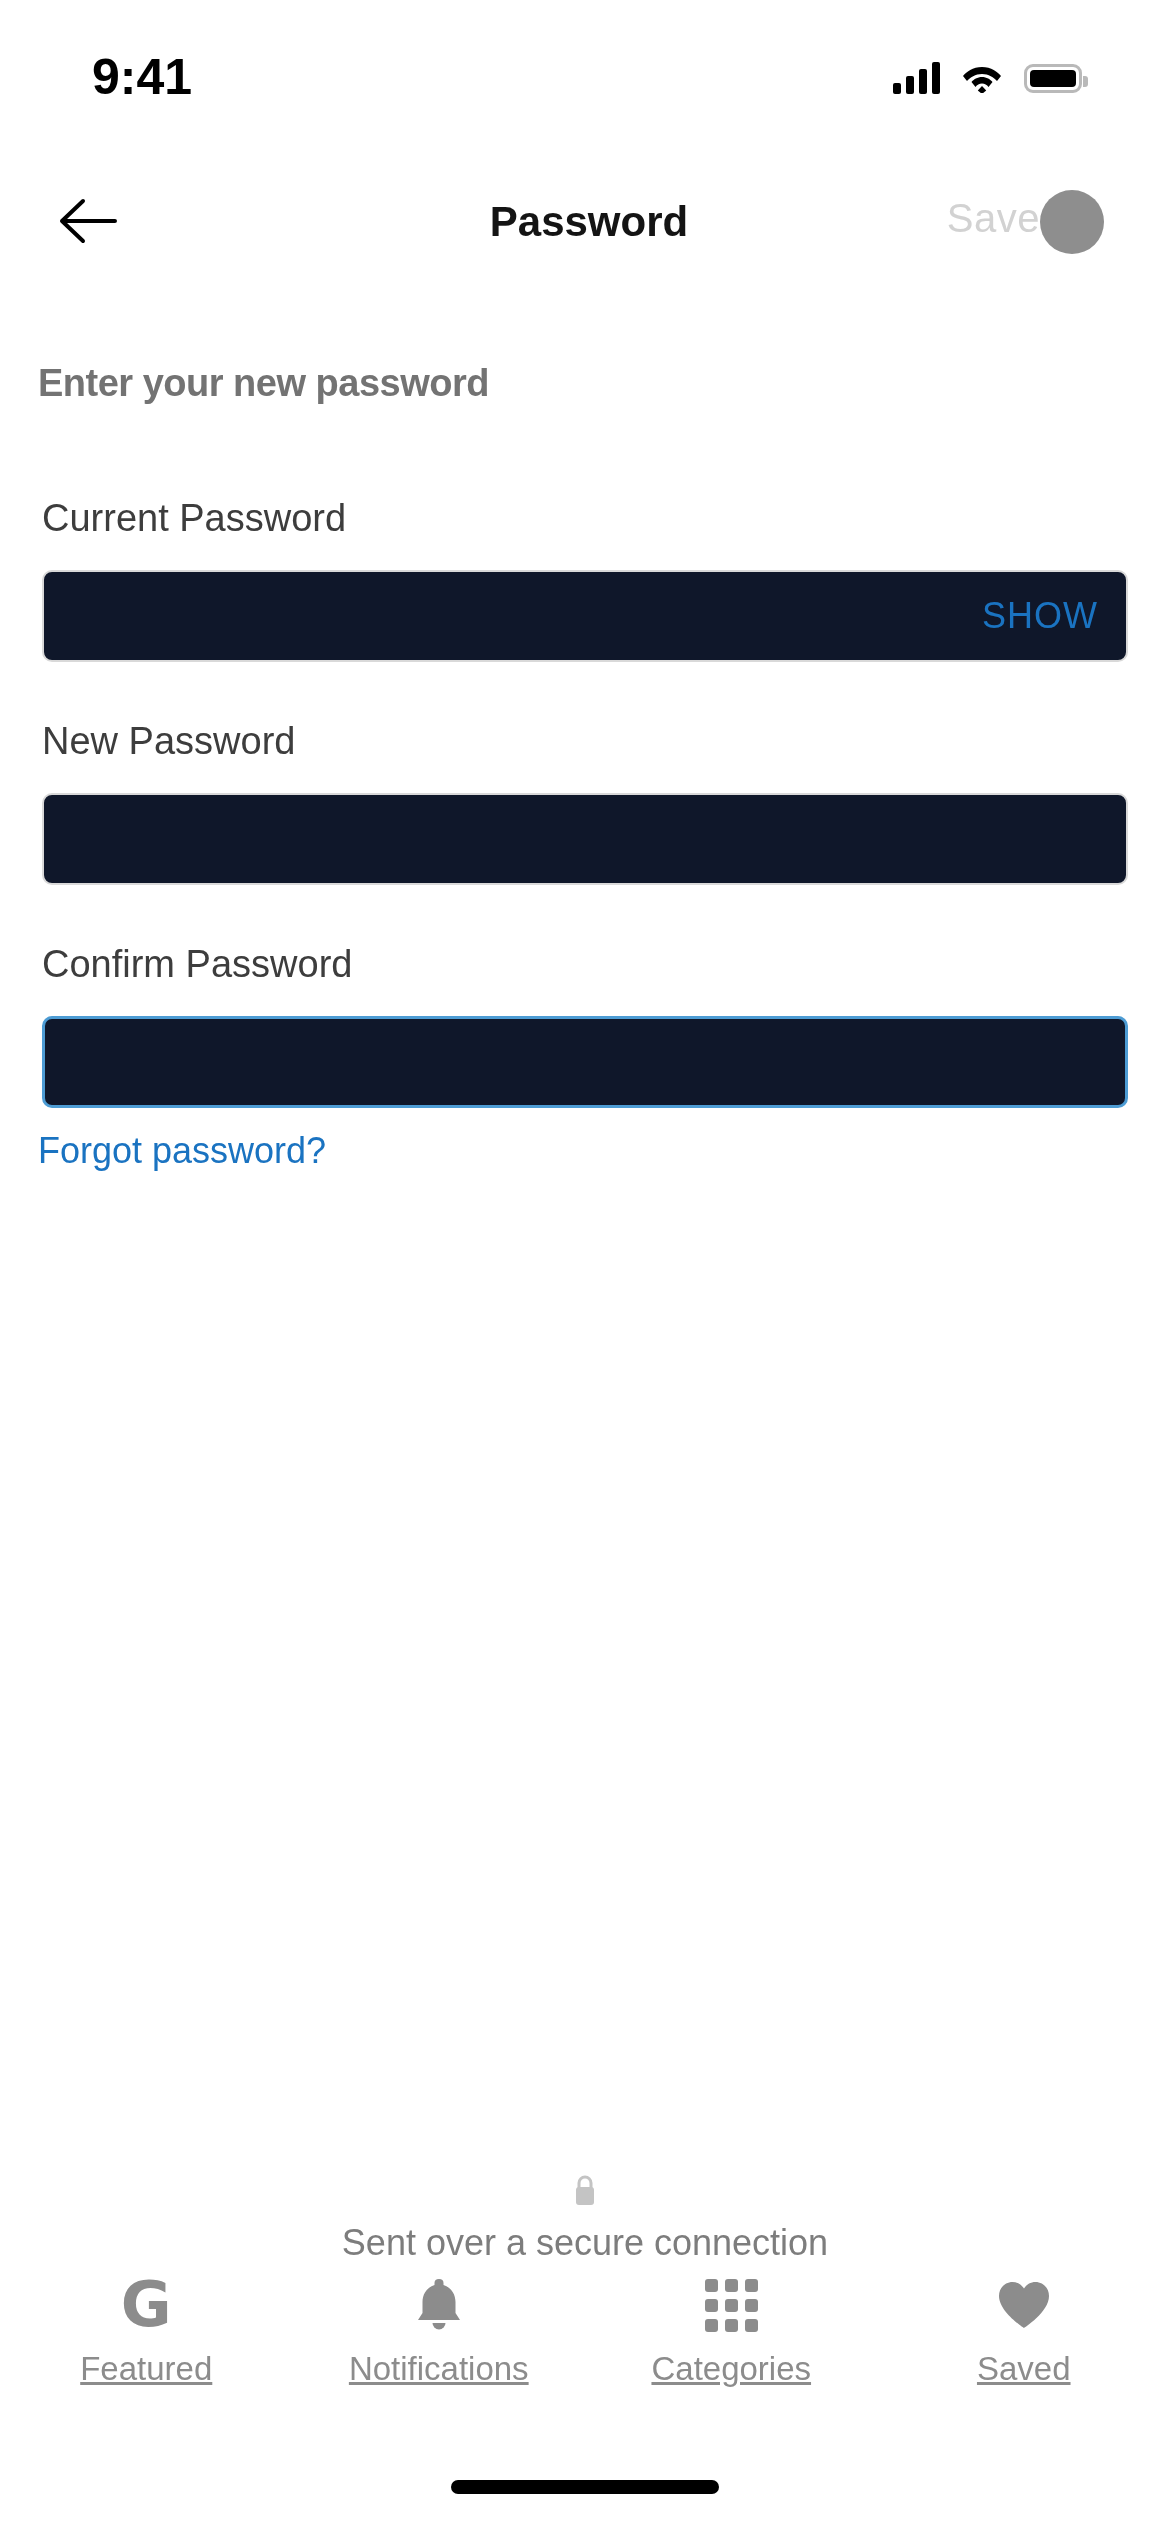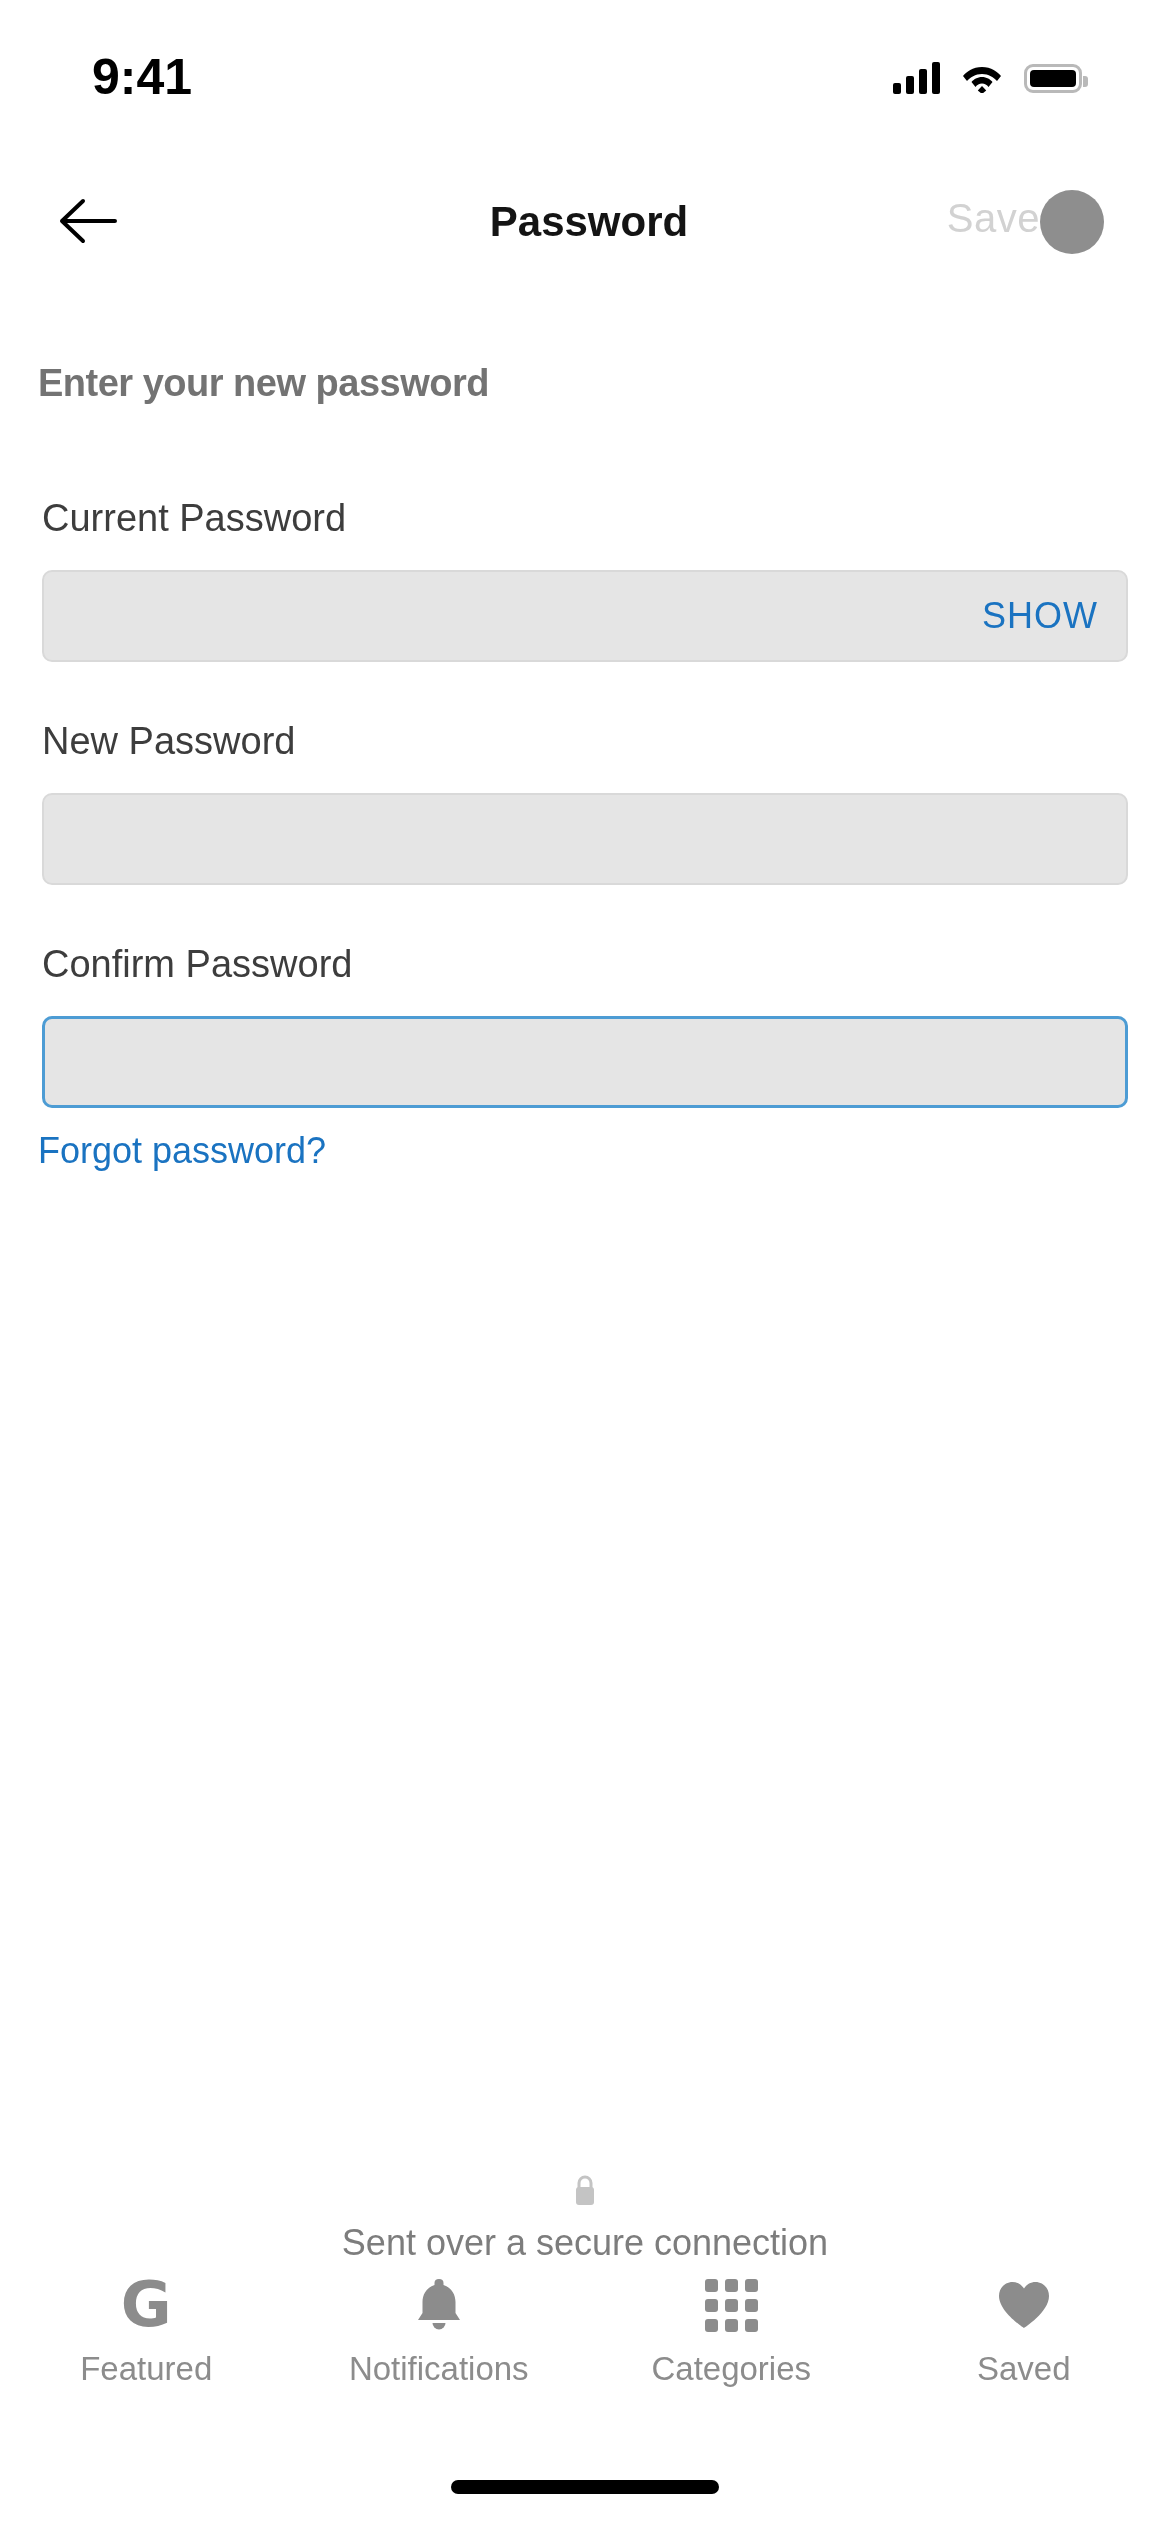--- a/index.html
+++ b/index.html
@@ -71,21 +71,21 @@
   }
 
   .field-group { margin:0 42px; }
   .field-group.first { margin-top:92px; }
   .field-group.spaced { margin-top:58px; }
   .field-label {
     font-size:38px; color:#3d3d3d; margin-bottom:30px; font-weight:400;
   }
   .field-box {
     position:relative; height:92px; width:100%;
-    border:2px solid #d9d9d9; border-radius:10px; background:#e5e5e5;
+    border:2px solid #d9d9d9; border-radius:10px; background:#0f172a;
     display:flex; align-items:center; cursor:text;
   }
   .field-box.focused { border:3px solid #4d9cd4; }
   .field-input {
     flex:1; height:100%; border:0; outline:0; background:transparent;
     font-size:38px; color:#222; padding:0 28px;
     font-family:"Liberation Sans", sans-serif;
   }
   .show-link {
     font-size:36px; color:#1a73c1; letter-spacing:1px;
@@ -110,21 +110,21 @@
     display:flex; align-items:flex-start; justify-content:space-around;
     padding-top:14px;
   }
   .tab {
     flex:1; display:flex; flex-direction:column; align-items:center;
     cursor:pointer; gap:14px;
   }
   .tab-icon {
     height:62px; display:flex; align-items:center; justify-content:center;
   }
-  .tab-label { font-size:33px; color:#8c8c8c; }
+  .tab-label { font-size:33px; color:#8c8c8c;text-decoration:underline; }
   .tab.active .tab-label { color:#56ad28; }
   .g-letter {
     font-size:62px; font-weight:700; color:#8c8c8c;
     font-family:"DejaVu Sans", sans-serif; line-height:1;
   }
   .grid-icon { display:grid; grid-template-columns:repeat(3,13px); gap:7px; }
   .grid-icon i { width:13px; height:13px; background:#8c8c8c; border-radius:3px; display:block; }
 
   
   .home-indicator {

